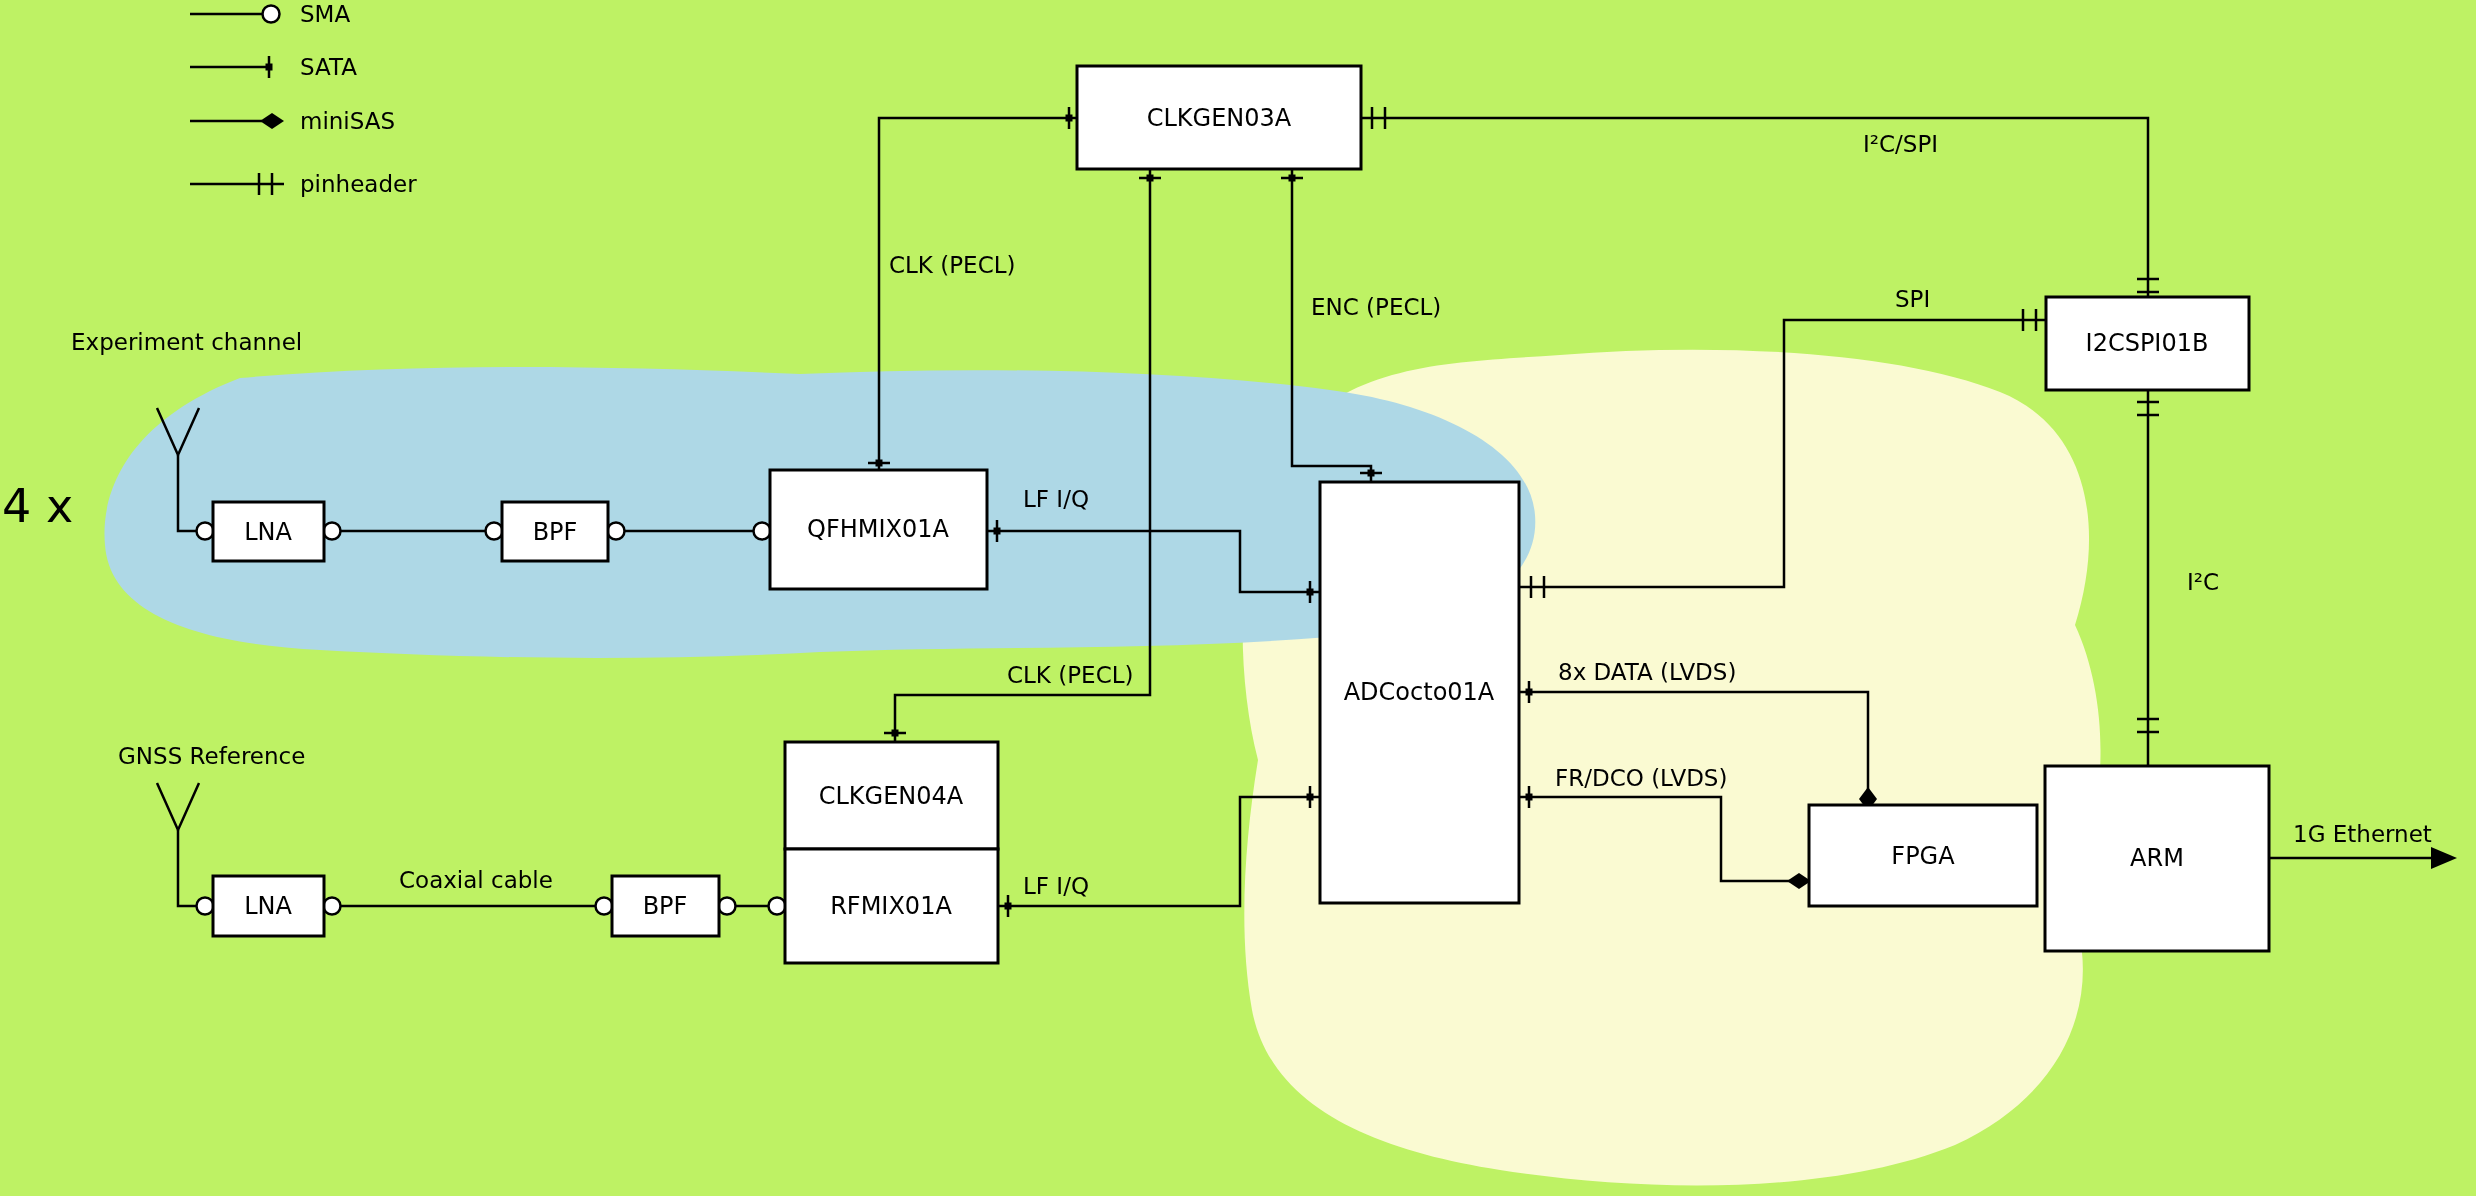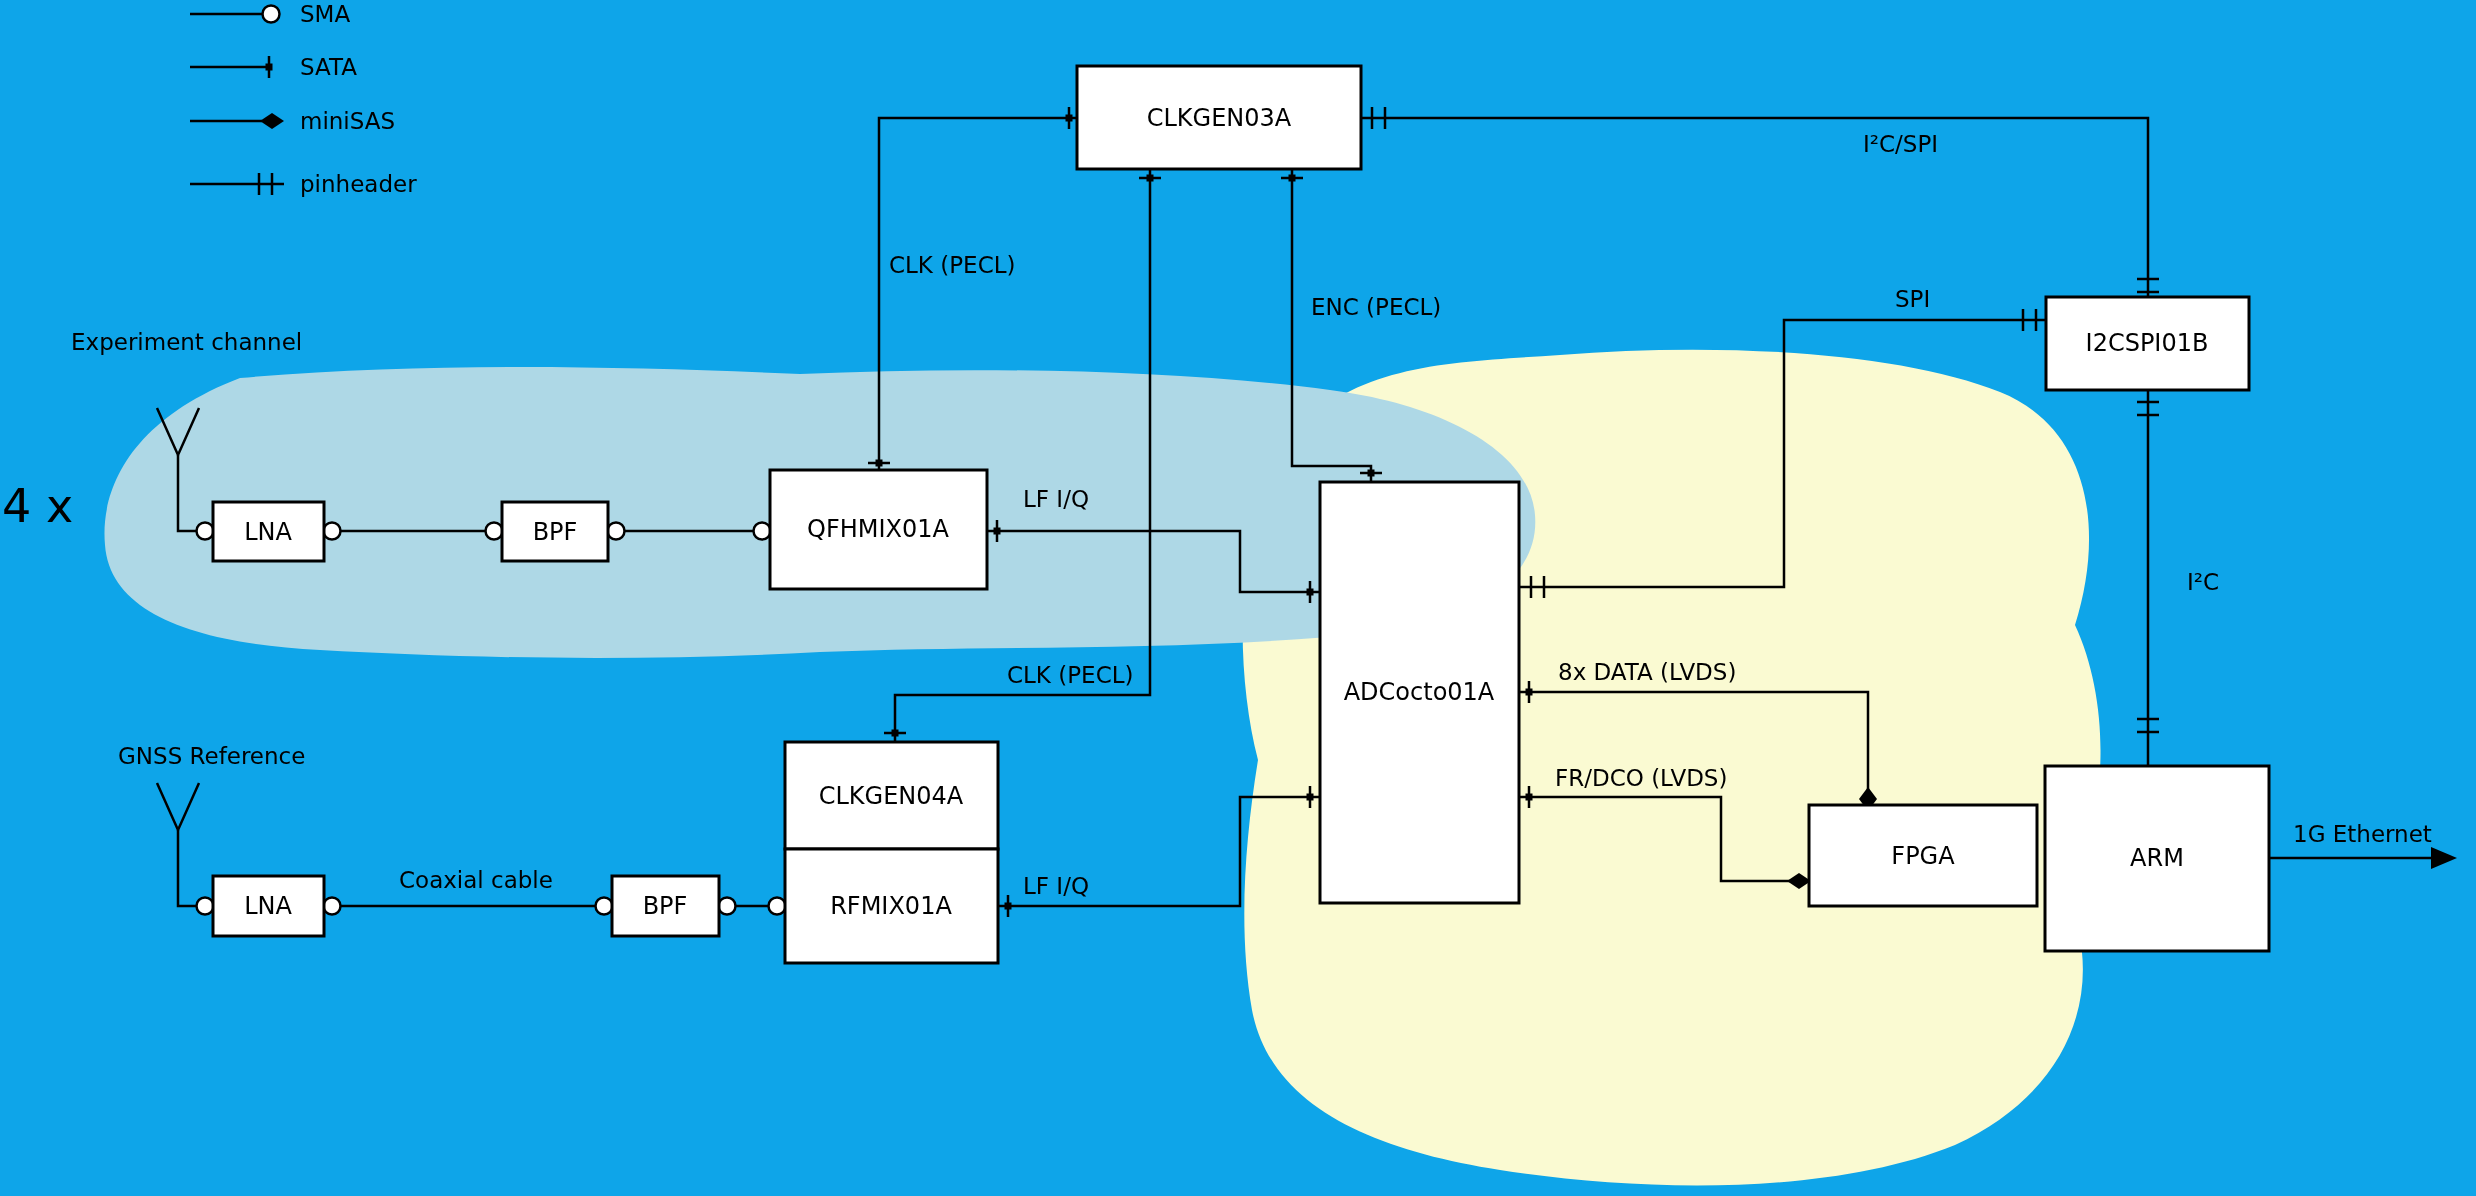--- a/index.html
+++ b/index.html
@@ -1,16 +1,16 @@
 <!DOCTYPE html>
 <html><head>
 <meta charset="utf-8">
 <style>
   html,body{margin:0;padding:0;background:#ffffff;}
-  .stage{position:relative;width:2476px;height:1196px;background:#0ea5e9;overflow:hidden;text-align:right;}
+  .stage{position:relative;width:2476px;height:1196px;background:#bef264;overflow:hidden;text-align:right;}
   svg{display:block;}
   svg text{font-family:"DejaVu Sans","Liberation Sans",sans-serif;fill:#000;}
   .wire{stroke:#000;stroke-width:2.5;fill:none;}
   .box{fill:#ffffff;stroke:#000;stroke-width:3;}
   .box-label{font-size:24px;text-anchor:middle;}
   .sig{font-size:23px;}
   .section-label{font-size:23px;}
   .legend-label{font-size:23px;}
   .multiplier{font-size:46px;text-anchor:start;}
   .conn{stroke:#000;stroke-width:2.5;fill:none;}

